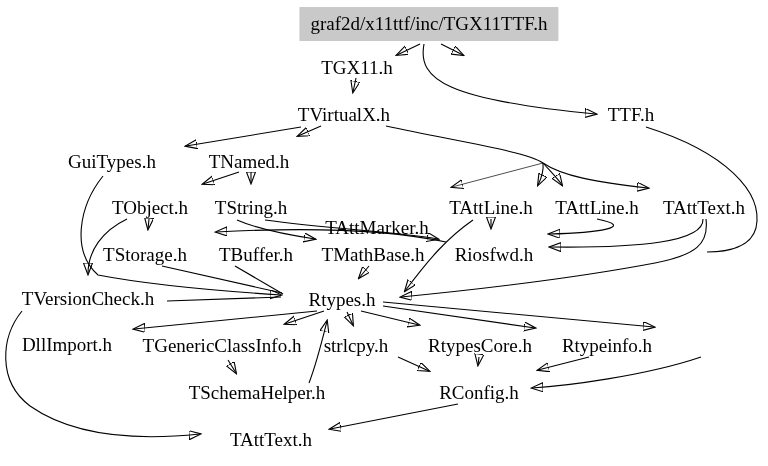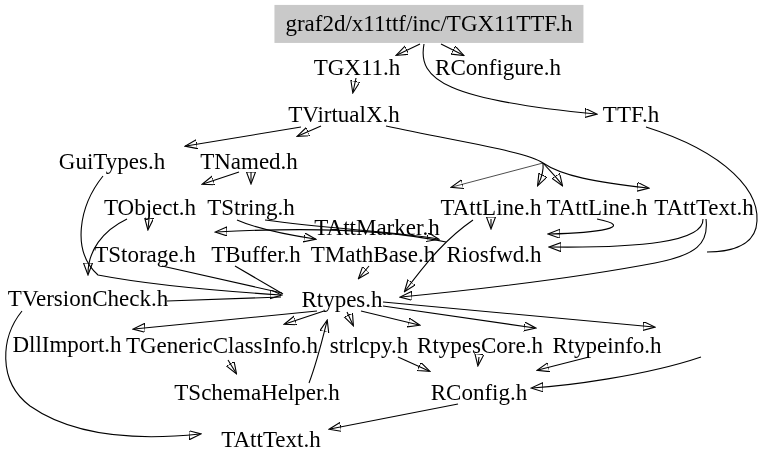--- a/index.html
+++ b/index.html
@@ -23,21 +23,21 @@
     stroke:#000000;
     stroke-width:1.1;
   }
   #edge-layer path.thin{
     stroke-width:0.7;
   }
   .node{
     position:absolute;
     transform:translate(-50%,-50%);
     white-space:nowrap;
-    font-size:23px;
+    font-size:19px;
     line-height:1.05;
     color:#000000;
   }
   .node.root{
     background:#c9c9c9;
     padding:7px 11px;
   }
 </style>
 </head>
 <body>
@@ -89,38 +89,37 @@
       <path d="M398,357 L429,371" stroke="#000000" marker-end="url(#arrowhead)"></path>
       <path d="M479,357 L478,365" stroke="#000000" marker-end="url(#arrowhead)"></path>
       <path d="M589,357 L538,370" stroke="#000000" marker-end="url(#arrowhead)"></path>
       <path d="M701,357 C645,376 565,386 532,388" stroke="#000000" marker-end="url(#arrowhead)"></path>
       <path d="M458,404 L330,429" stroke="#000000" marker-end="url(#arrowhead)"></path>
       <path d="M22,311 C1,337 -3,381 30,406 C80,441 152,439 200,434" stroke="#000000" marker-end="url(#arrowhead)"></path>
     </svg>
 
 <div class="node root" style="left: 429px; top: 24px;">graf2d/x11ttf/inc/TGX11TTF.h</div>
     <div class="node" style="left: 357px; top: 68px;">TGX11.h</div>
-    <div class="node" style="left: 498px; top: 68px;">RConfigure.h</div>
     <div class="node" style="left: 344px; top: 115px;">TVirtualX.h</div>
     <div class="node" style="left: 631px; top: 115px;">TTF.h</div>
     <div class="node" style="left: 112px; top: 162px;">GuiTypes.h</div>
     <div class="node" style="left: 249px; top: 162px;">TNamed.h</div>
     <div class="node" style="left: 150px; top: 208px;">TObject.h</div>
     <div class="node" style="left: 251px; top: 208px; text-align: right;">TString.h</div>
     <div class="node" style="left: 377px; top: 208px; margin-top: 20px;">TAttMarker.h</div>
     <div class="node" style="left: 491px; top: 208px;">TAttLine.h</div>
     <div class="node" style="left: 597px; top: 208px;">TAttLine.h</div>
     <div class="node" style="left: 704px; top: 208px;">TAttText.h</div>
     <div class="node" style="left: 145px; top: 255px;">TStorage.h</div>
     <div class="node" style="left: 256px; top: 255px;">TBuffer.h</div>
     <div class="node" style="left: 373px; top: 255px;">TMathBase.h</div>
     <div class="node" style="left: 494px; top: 255px;">Riosfwd.h</div>
     <div class="node" style="left: 88px; top: 299px;">TVersionCheck.h</div>
     <div class="node" style="left: 342px; top: 300px;">Rtypes.h</div>
     <div class="node" style="left: 67px; top: 345px;">DllImport.h</div>
     <div class="node" style="left: 222px; top: 346px;">TGenericClassInfo.h</div>
-    <div class="node" style="left: 369px; top: 346px; text-align: right;">strlcpy.h</div>
+    <div class="node" style="left: 356px; top: 346px; text-align: right;">strlcpy.h</div>
     <div class="node" style="left: 480px; top: 346px;">RtypesCore.h</div>
     <div class="node" style="left: 607px; top: 346px;">Rtypeinfo.h</div>
     <div class="node" style="left: 257px; top: 393px;">TSchemaHelper.h</div>
     <div class="node" style="left: 479px; top: 393px;">RConfig.h</div>
     <div class="node" style="left: 271px; top: 440px;">TAttText.h</div>
   </div>
 
 </body></html>

